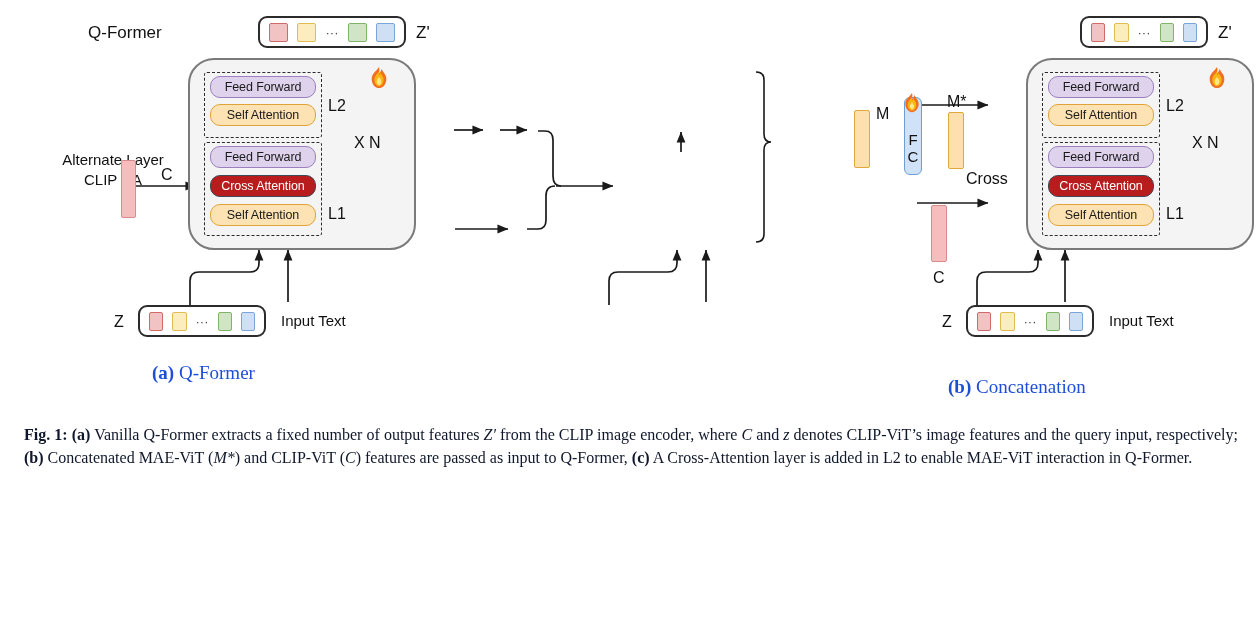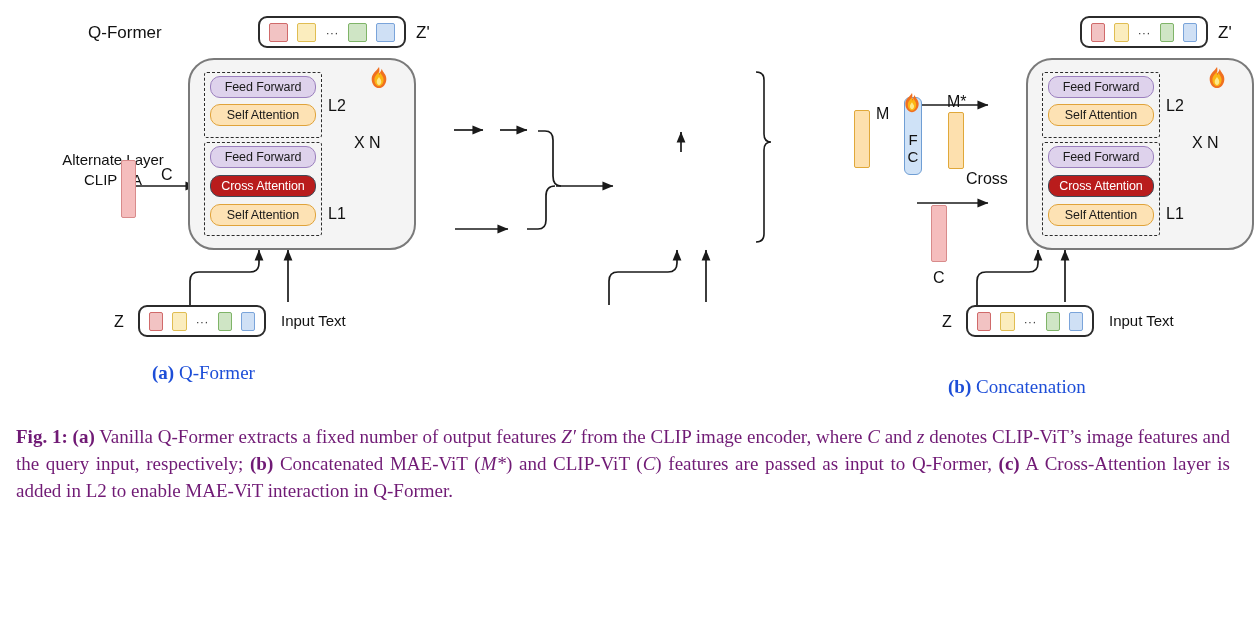--- a/index.html
+++ b/index.html
@@ -160,27 +160,27 @@
     font-family: "Liberation Serif", serif;
     font-size: 19px;
     color: #1d4ed8;
     white-space: nowrap;
   }
   .subcap b { font-family: "Liberation Serif", serif; font-weight: bold; }
 
   
   .caption {
     position: absolute;
-    left: 16px;
+    left: 24px;
     top: 424px;
     width: 1214px;
     font-family: "Liberation Serif", serif;
-    font-size: 19px;
+    font-size: 16px;
     line-height: 1.42;
-    color: #701a75;
+    color: #0f172a;
     text-align: justify;
     text-justify: inter-word;
   }
   .caption .bold { font-weight: bold; }
   .caption .it { font-style: italic; }
 </style>
 </head>
 <body>
 
 <div class="figure">

